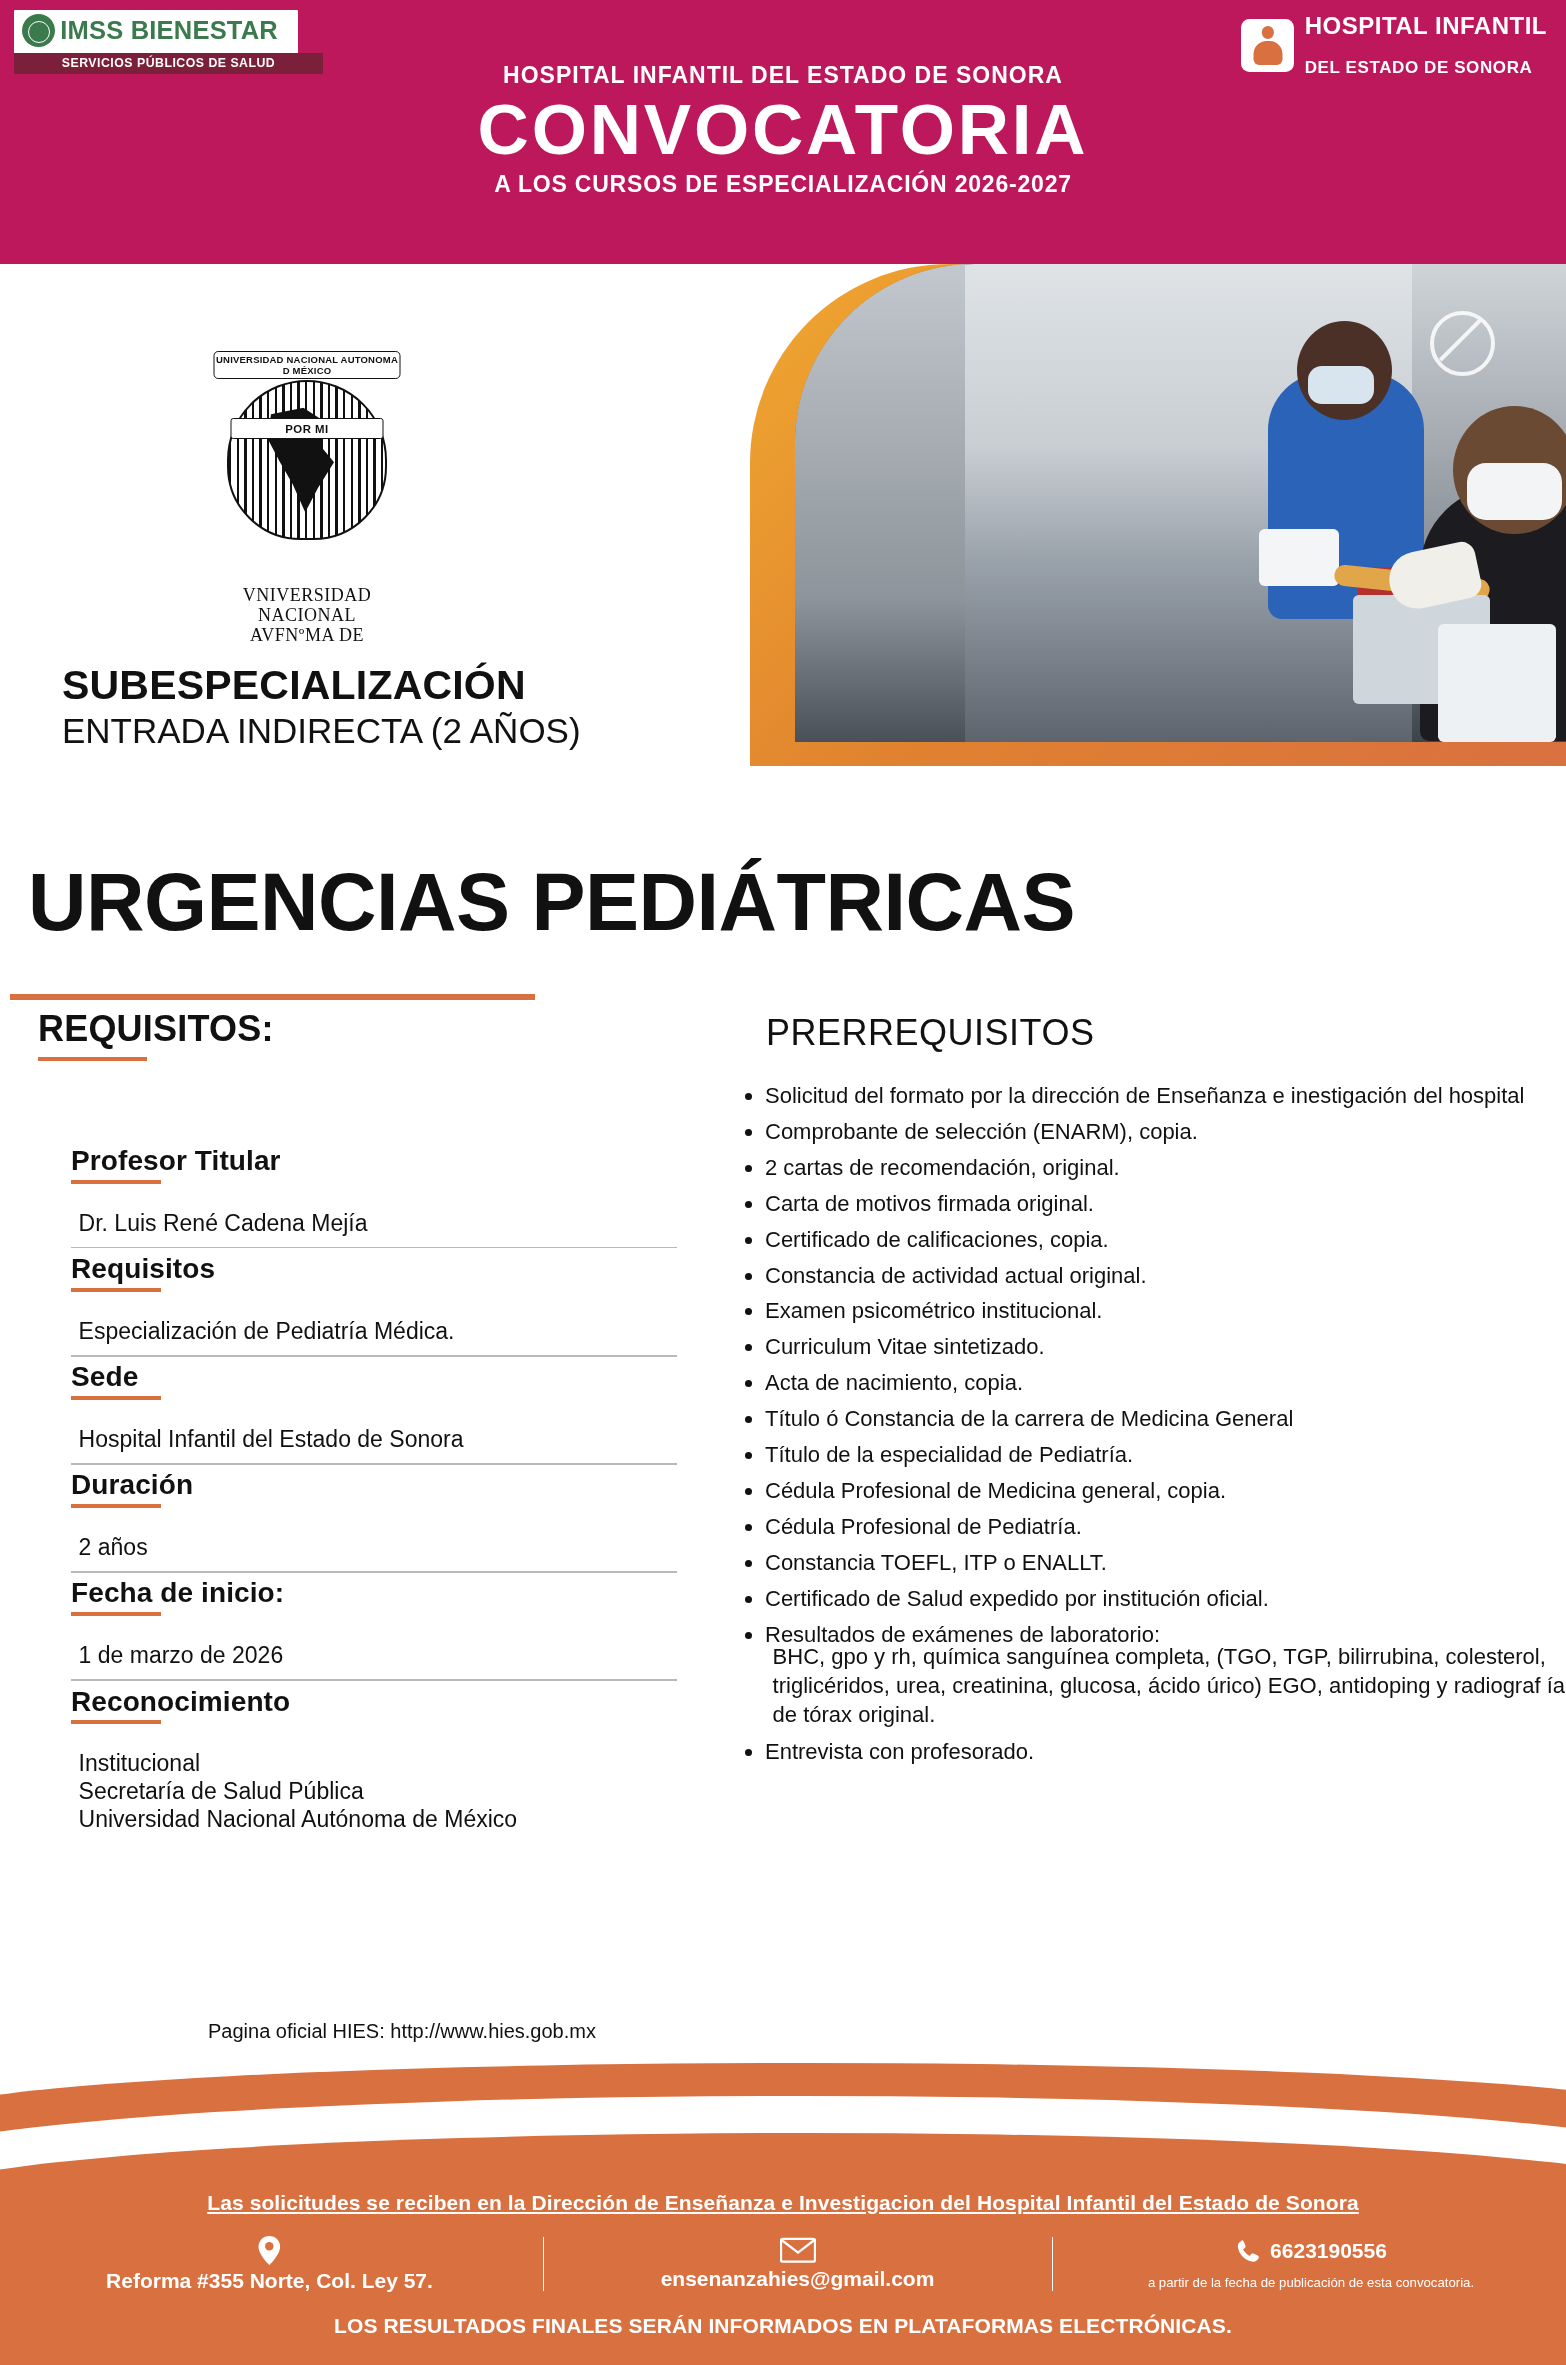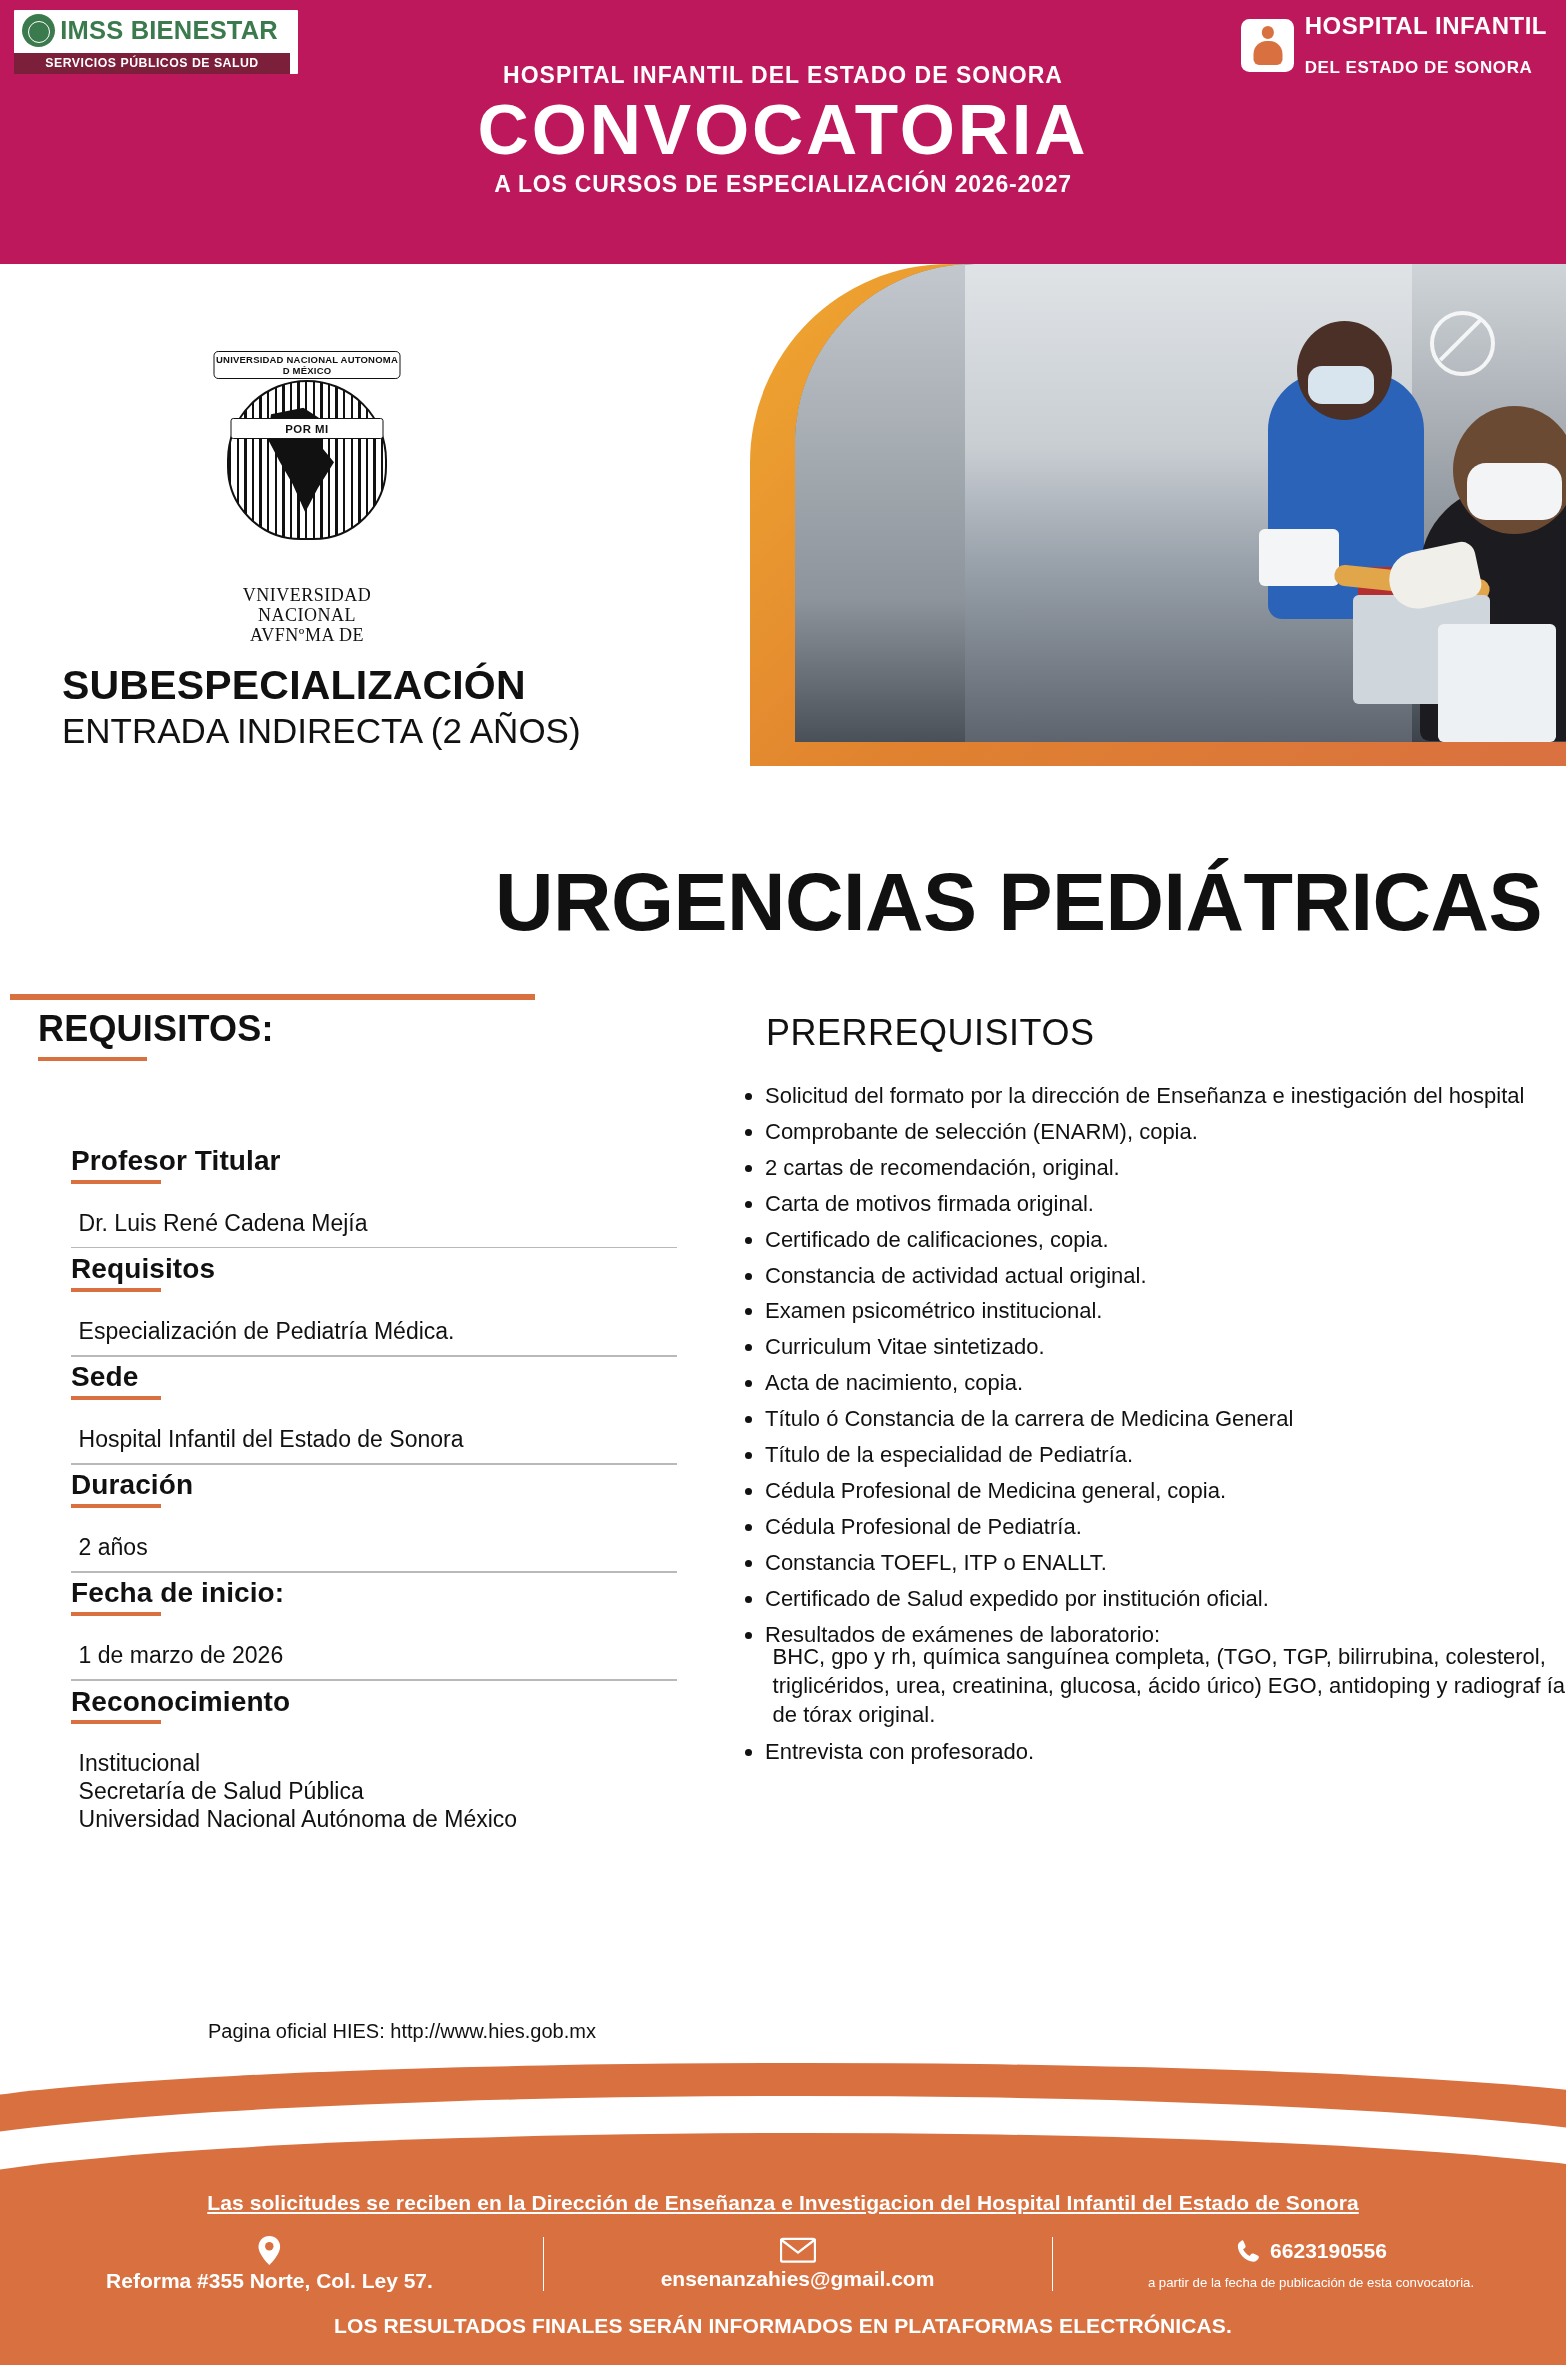--- a/index.html
+++ b/index.html
@@ -60,21 +60,21 @@
   .imss-word {
     font-size: 25.5px;
     font-weight: 700;
     color: #3a7a4d;
     letter-spacing: 0.2px;
     white-space: nowrap;
   }
   .imss-bar {
     position: absolute;
     left: 0; bottom: 0;
-    width: 276px; height: 21px;
+    width: 309px; height: 21px;
     background: #7b1f3a;
     color: #ffffff;
     font-size: 12.3px;
     font-weight: 700;
     letter-spacing: 0.5px;
     display: flex;
     align-items: center;
     justify-content: center;
   }
 
@@ -335,21 +335,20 @@
   
   .program-title {
     position: absolute;
     left: 28px; top: 856px;
     width: 1514px;
     font-size: 81px;
     font-weight: 800;
     letter-spacing: -0.5px;
     color: #111;
     white-space: nowrap;
-    text-align: right;
   }
 
   
   .rule-orange {
     position: absolute;
     background: #d97040;
     height: 5.7px;
   }
   .req-rule { left: 9.5px; top: 994px; width: 525px; }
 

